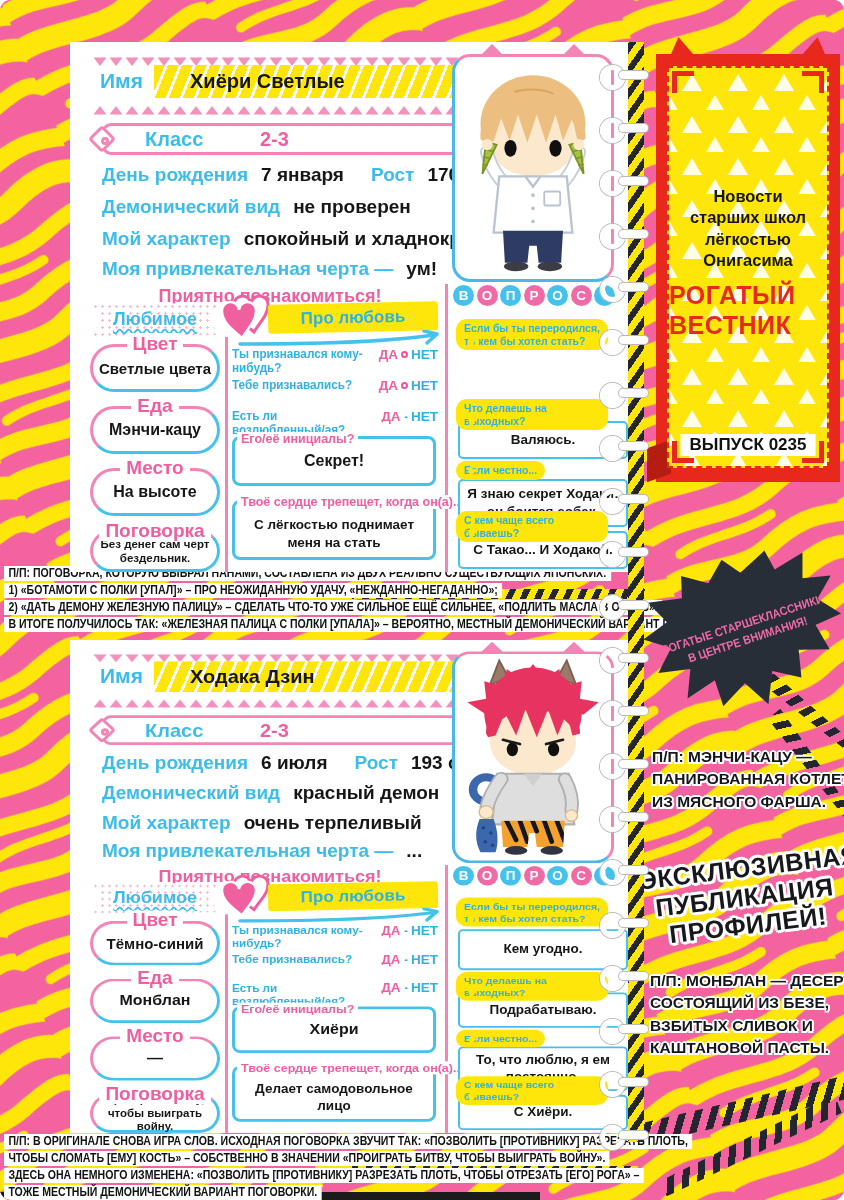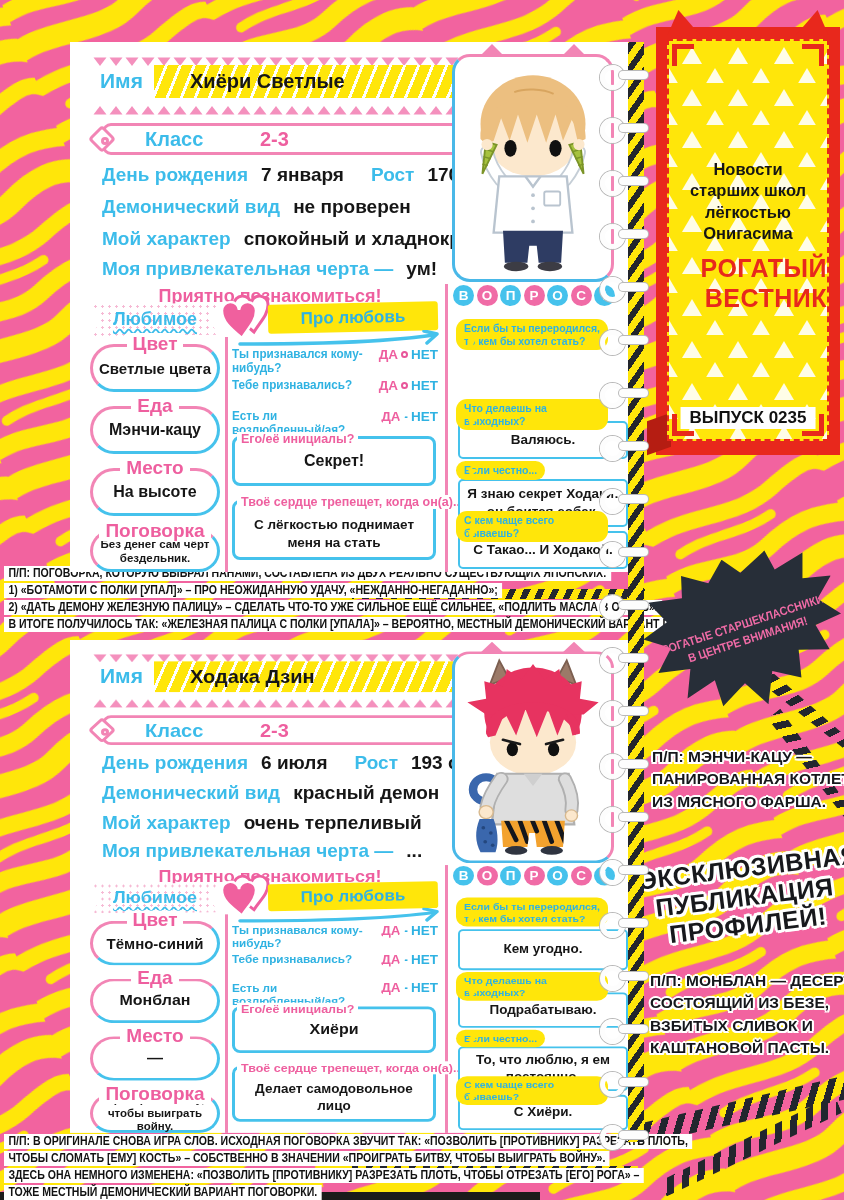--- a/index.html
+++ b/index.html
@@ -7,21 +7,21 @@
     --blue:#3cbcea; --bluetxt:#2fb2e2; --yellow:#ffe60a; --red:#e8281c;
     --ink:#161616;
     --ow2: -2px 0 0 #fff, 2px 0 0 #fff, 0 -2px 0 #fff, 0 2px 0 #fff,
            -1.5px -1.5px 0 #fff, 1.5px -1.5px 0 #fff, -1.5px 1.5px 0 #fff, 1.5px 1.5px 0 #fff;
     --ow3: -3px 0 0 #fff, 3px 0 0 #fff, 0 -3px 0 #fff, 0 3px 0 #fff,
            -2px -2px 0 #fff, 2px -2px 0 #fff, -2px 2px 0 #fff, 2px 2px 0 #fff,
            -2.5px -2.5px 0 #fff, 2.5px 2.5px 0 #fff;
   }
   *{box-sizing:border-box;margin:0;padding:0}
   body{font-family:"Liberation Sans","DejaVu Sans",sans-serif;font-weight:bold;}
-  #stage{position:relative;width:844px;height:1200px;overflow:hidden;background:#f2639f;}
+  #stage{position:relative;width:844px;height:1200px;overflow:hidden;background:#f2639f;border-radius:11px;}
   #stage svg{display:block}
   .abs{position:absolute}
 
   
   .pcard{position:absolute;left:70px;width:568px;height:530px;z-index:10}
   .inner{position:absolute;left:0;top:0;width:568px;height:530px;background:#fff}
   #card2 .inner{transform:scale(1,.93);transform-origin:0 0}
   .inner>*{position:absolute}
   .trow{left:22px;width:470px;height:10px}
   .t1{top:14px}.t2{top:63px}
@@ -111,35 +111,35 @@
   .fn-line{display:table;background:#fff;padding:0 5px;white-space:nowrap;font-size:12px;line-height:15px;
     color:#111;transform:scaleX(.88);transform-origin:left center;margin-bottom:2px}
   #fn1{top:566px} #fn2{top:1134px}
   .hstrip{position:absolute;height:10px;z-index:4;
     background:repeating-linear-gradient(115deg,#23262e 0 6px,var(--yellow) 6px 13px)}
   #strip1{left:352px;top:589px;width:296px}
   #strip2{left:352px;top:1166px;width:286px}
   #bottombar{position:absolute;left:0;top:1192px;width:540px;height:8px;background:#1b1b1b;z-index:4}
 
   
-  .panel{position:absolute;left:656px;top:27px;width:184px;height:428px;background:var(--red);z-index:8}
+  .panel{position:absolute;left:656px;top:54px;width:184px;height:428px;background:var(--red);z-index:8}
   .panel::before{content:'';position:absolute;top:-17px;left:8px;width:36px;height:25px;background:var(--red);
     clip-path:polygon(10% 100%,40% 0,100% 100%)}
   .panel::after{content:'';position:absolute;top:-17px;right:8px;width:36px;height:25px;background:var(--red);
     clip-path:polygon(0 100%,60% 0,90% 100%)}
   .panel-fold{position:absolute;left:-9px;bottom:4px;width:24px;height:34px;background:#b51d12;transform:skewY(-20deg)}
   .panel-inner{position:absolute;left:11px;right:11px;top:12px;bottom:14px;background:var(--yellow);
     border:2.5px dashed var(--red)}
   .cbr{position:absolute;width:22px;height:22px;border:0 solid var(--red);z-index:2}
   .cbr.tl{left:3px;top:3px;border-left-width:5px;border-top-width:5px}
   .cbr.tr{right:3px;top:3px;border-right-width:5px;border-top-width:5px}
   .cbr.bl{left:3px;bottom:3px;border-left-width:5px;border-bottom-width:5px}
   .cbr.br{right:3px;bottom:3px;border-right-width:5px;border-bottom-width:5px}
   .panel-news{position:absolute;top:118px;left:0;right:0;text-align:center;font-size:16.5px;line-height:1.3;color:#151515;z-index:3}
-  .panel-title{position:absolute;top:212px;left:0;right:0;text-align:right;font-size:25px;line-height:1.2;
+  .panel-title{position:absolute;top:212px;left:0;right:0;text-align:left;font-size:25px;line-height:1.2;
     letter-spacing:.5px;color:var(--red);z-index:3}
   .panel-issue{position:absolute;bottom:10px;left:50%;transform:translateX(-50%);background:#fff;
     padding:1px 9px;font-size:17px;white-space:nowrap;color:#111;z-index:3}
   .burst{position:absolute;left:646px;top:556px;width:198px;height:152px;background:#272e38;z-index:6;
     transform:rotate(-18deg);display:flex;flex-direction:column;align-items:center;justify-content:center;gap:2px;
     clip-path:polygon(50% 0%,57% 12%,72% 3%,74% 17%,90% 12%,86% 28%,100% 32%,90% 44%,99% 58%,85% 60%,88% 78%,73% 72%,70% 90%,57% 80%,50% 100%,42% 82%,28% 92%,28% 74%,12% 80%,18% 62%,2% 58%,12% 45%,0% 34%,14% 28%,8% 12%,25% 16%,28% 2%,40% 12%)}
   .burst div{color:#f06ba6;font-size:12px;white-space:nowrap;transform:scaleX(.9)}
   .hwedge{position:absolute;z-index:5;background:repeating-linear-gradient(115deg,#23262e 0 7px,transparent 7px 15px)}
   #w1{left:712px;top:688px;width:168px;height:36px;transform:rotate(38deg);clip-path:polygon(0 10%,100% 35%,100% 62%,0 58%)}
   #w2{left:742px;top:758px;width:150px;height:34px;transform:rotate(52deg);clip-path:polygon(0 15%,100% 38%,100% 64%,0 62%)}

